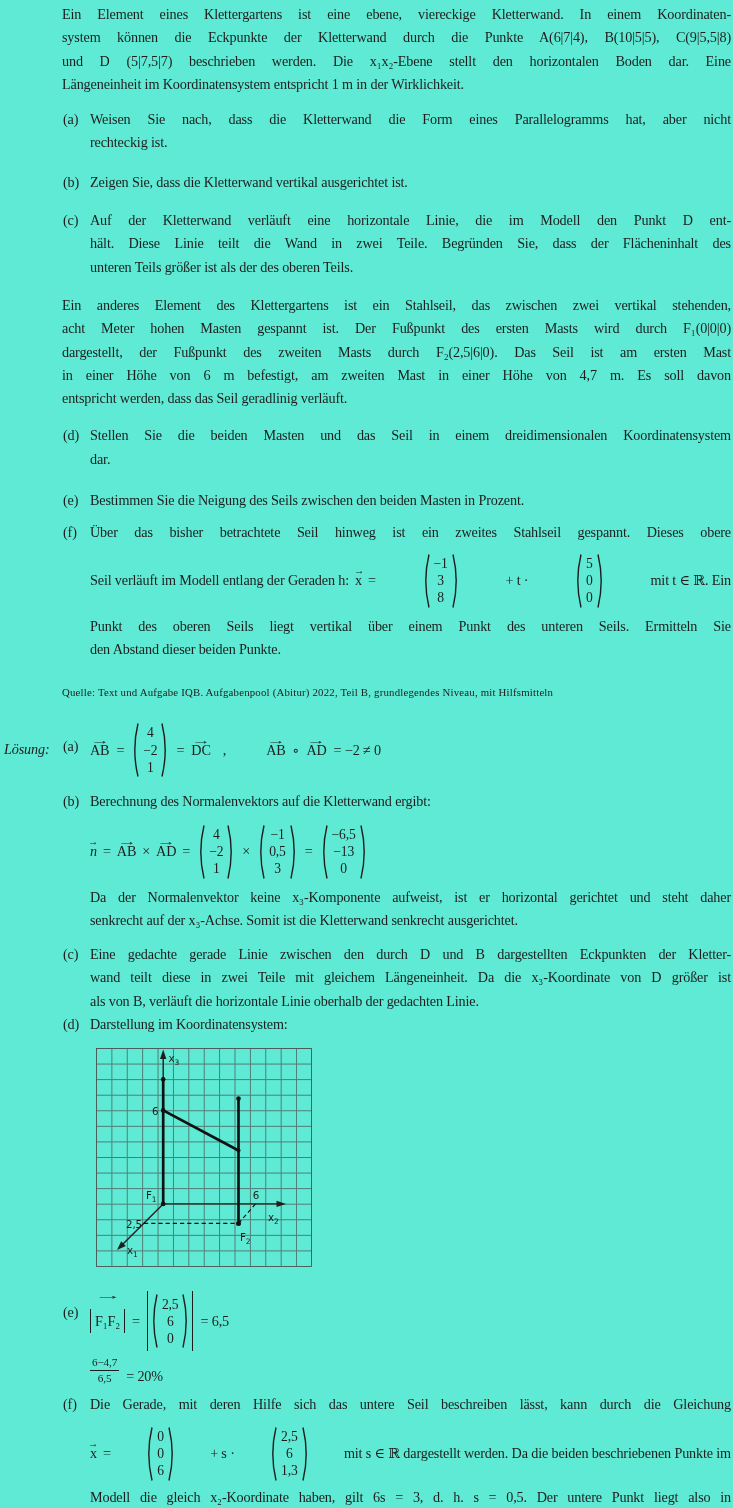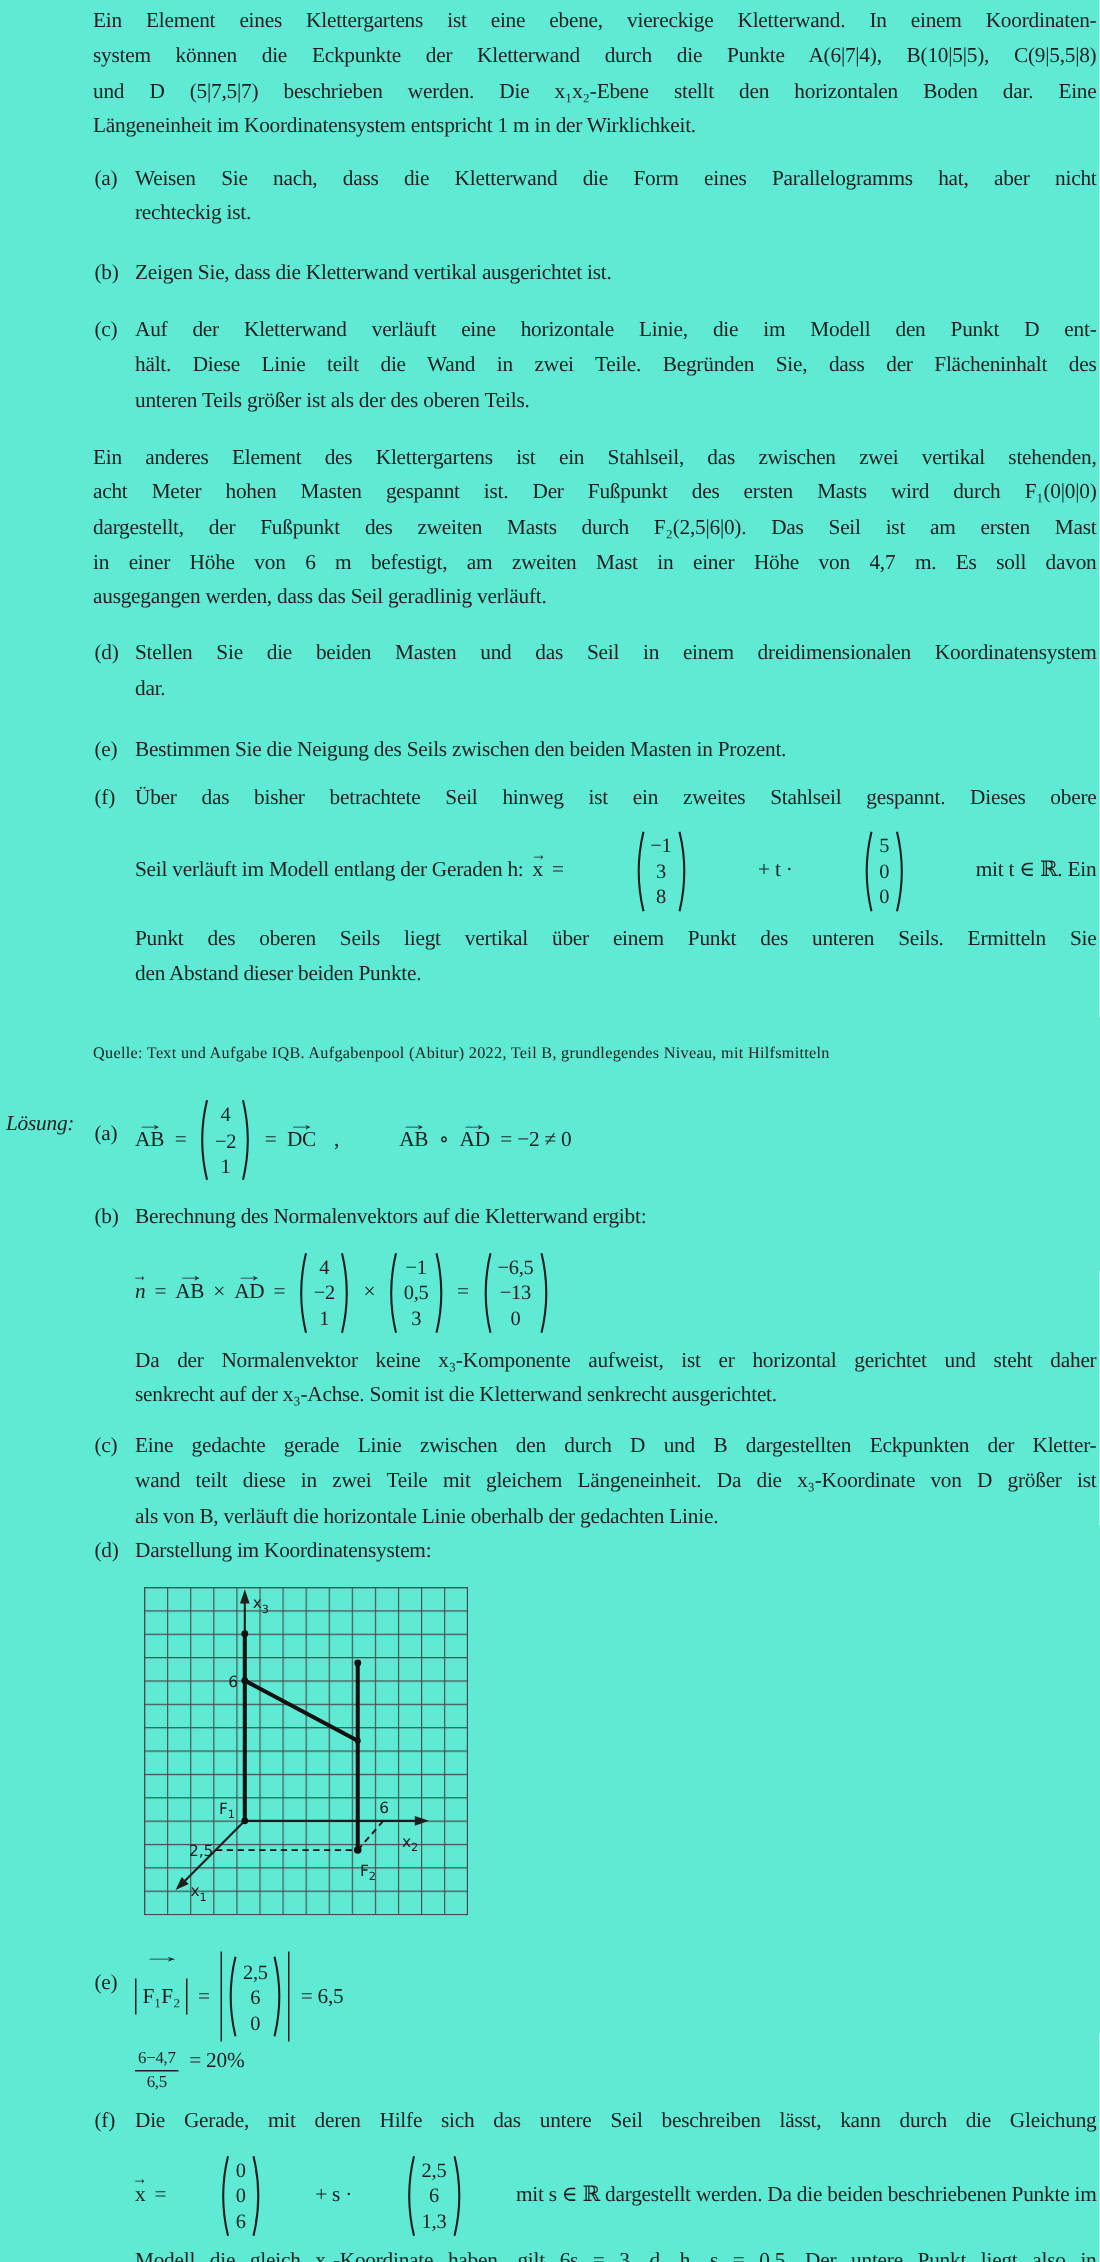--- a/index.html
+++ b/index.html
@@ -42,35 +42,35 @@
   }
   .w1 { --sx:0.9; } .w2 { --sx:1.7; } .w4 { --sx:2.5; }
   .ital { font-style:italic; }
 
   
   .vb { width:0; border-left:1.2px solid #1e1e1e; }
   .vb.lg { height:60px; } .vb.sm { height:24px; }
   .barsgrp { display:inline-flex; align-items:center; gap:2px; }
 
   
-  .fracrow { display:flex; align-items:flex-start; gap:7px; margin-top:5px; }
+  .fracrow { display:flex; align-items:flex-end; gap:7px; margin-top:5px; }
   .frac { display:inline-flex; flex-direction:column; align-items:center; font-size:11.2px; line-height:13px; }
   .frac .fnum { border-bottom:1px solid #1e1e1e; padding:0 2px 1px; }
   .frac .fden { padding-top:1px; }
 
   .dia { margin:12px 0 0 6px; display:block; }
   .dia text { font-family:"DejaVu Sans","Liberation Sans",sans-serif; font-size:10.3px; fill:#1e1e1e; }
   .dia .axis { stroke:#1e1e1e; stroke-width:1.4; fill:none; }
   .dia .thick { stroke:#111; stroke-width:2.7; fill:none; }
   .dia .dash { stroke:#111; stroke-width:1.2; fill:none; stroke-dasharray:4.2 3; }
   .dia .dot { fill:#111; }
   .dia .ah { fill:#1e1e1e; stroke:none; }
 
   .mt12{margin-top:12px}.mt14{margin-top:14px}.mt15{margin-top:15px}.mt16{margin-top:16px}
-  .mt18{margin-top:18px}.mt9{margin-top:9px}.mt25{margin-top:35px}.mt11{margin-top:11px}
+  .mt18{margin-top:18px}.mt9{margin-top:9px}.mt25{margin-top:25px}.mt11{margin-top:11px}
   .mt8{margin-top:8px}.mt0{margin-top:0}
   .spacer26 { display:inline-block; width:26px; }
 </style>
 </head>
 <body>
 
 <div class="page">
 
   <div class="bodypar" style="padding-top:3px">
     <div class="ln">Ein Element eines Klettergartens ist eine ebene, viereckige Kletterwand. In einem Koordinaten-</div>
@@ -101,21 +101,21 @@
       <div class="ln">hält. Diese Linie teilt die Wand in zwei Teile. Begründen Sie, dass der Flächeninhalt des</div>
       <div class="ln last">unteren Teils größer ist als der des oberen Teils.</div>
     </div>
   </div>
 
   <div class="bodypar mt15">
     <div class="ln">Ein anderes Element des Klettergartens ist ein Stahlseil, das zwischen zwei vertikal stehenden,</div>
     <div class="ln">acht Meter hohen Masten gespannt ist. Der Fußpunkt des ersten Masts wird durch F₁(0|0|0)</div>
     <div class="ln">dargestellt, der Fußpunkt des zweiten Masts durch F₂(2,5|6|0). Das Seil ist am ersten Mast</div>
     <div class="ln">in einer Höhe von 6 m befestigt, am zweiten Mast in einer Höhe von 4,7 m. Es soll davon</div>
-    <div class="ln last">ausgegangen werden, dass das Seil geradlinig verläuft.</div>
+    <div class="ln last">entspricht werden, dass das Seil geradlinig verläuft.</div>
   </div>
 
   <div class="item mt14">
     <div class="lab">(d)</div>
     <div class="cont">
       <div class="ln">Stellen Sie die beiden Masten und das Seil in einem dreidimensionalen Koordinatensystem</div>
       <div class="ln last">dar.</div>
     </div>
   </div>
 

